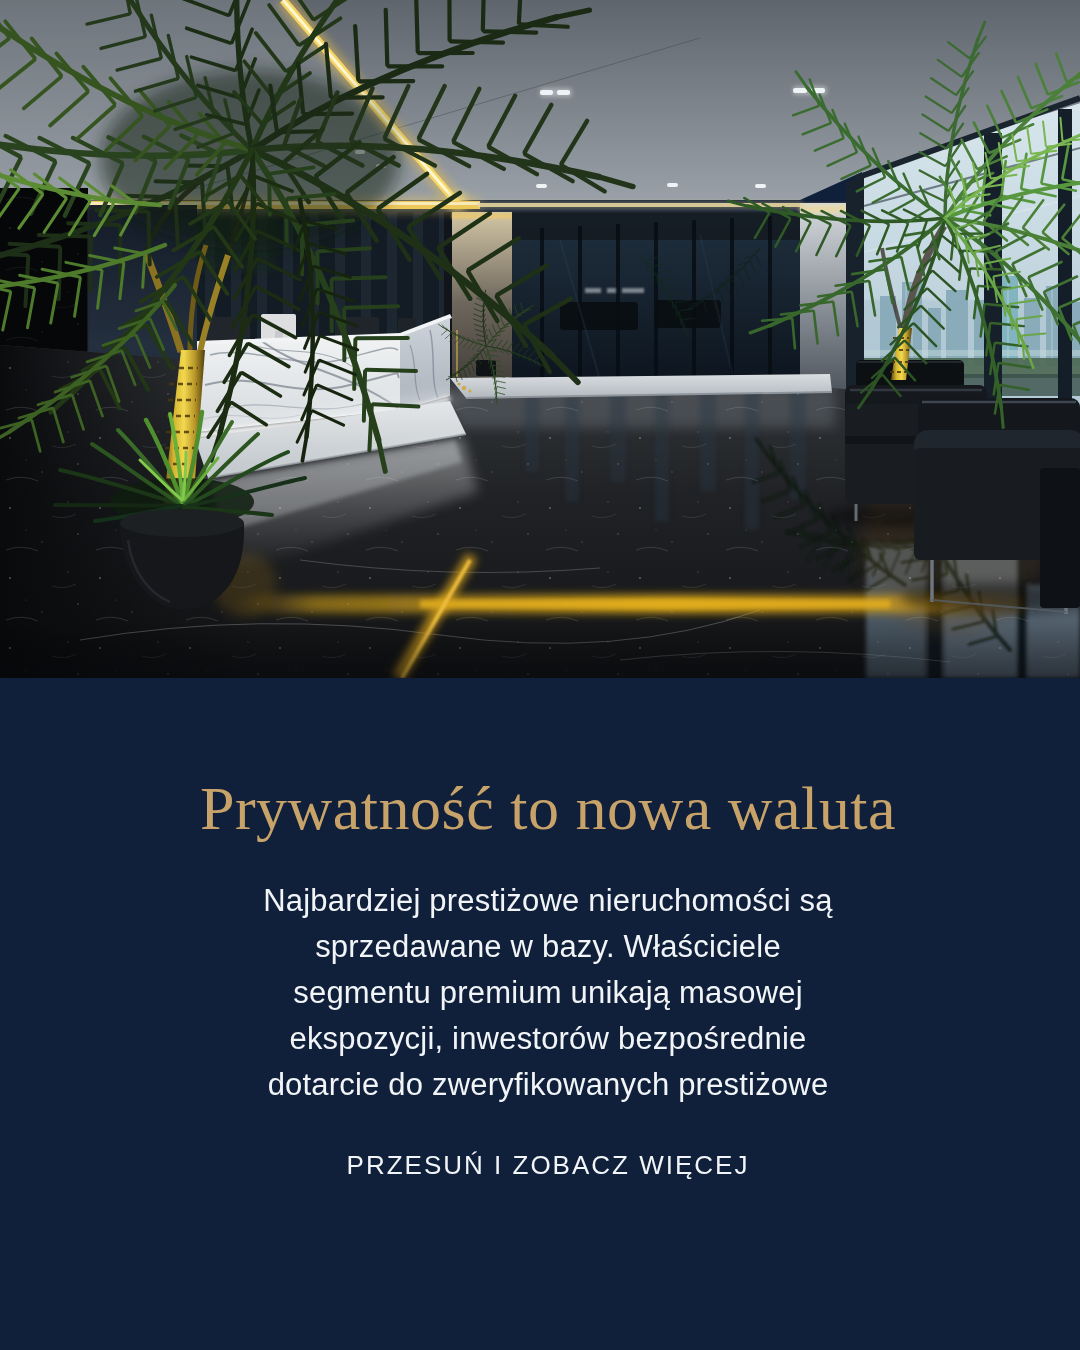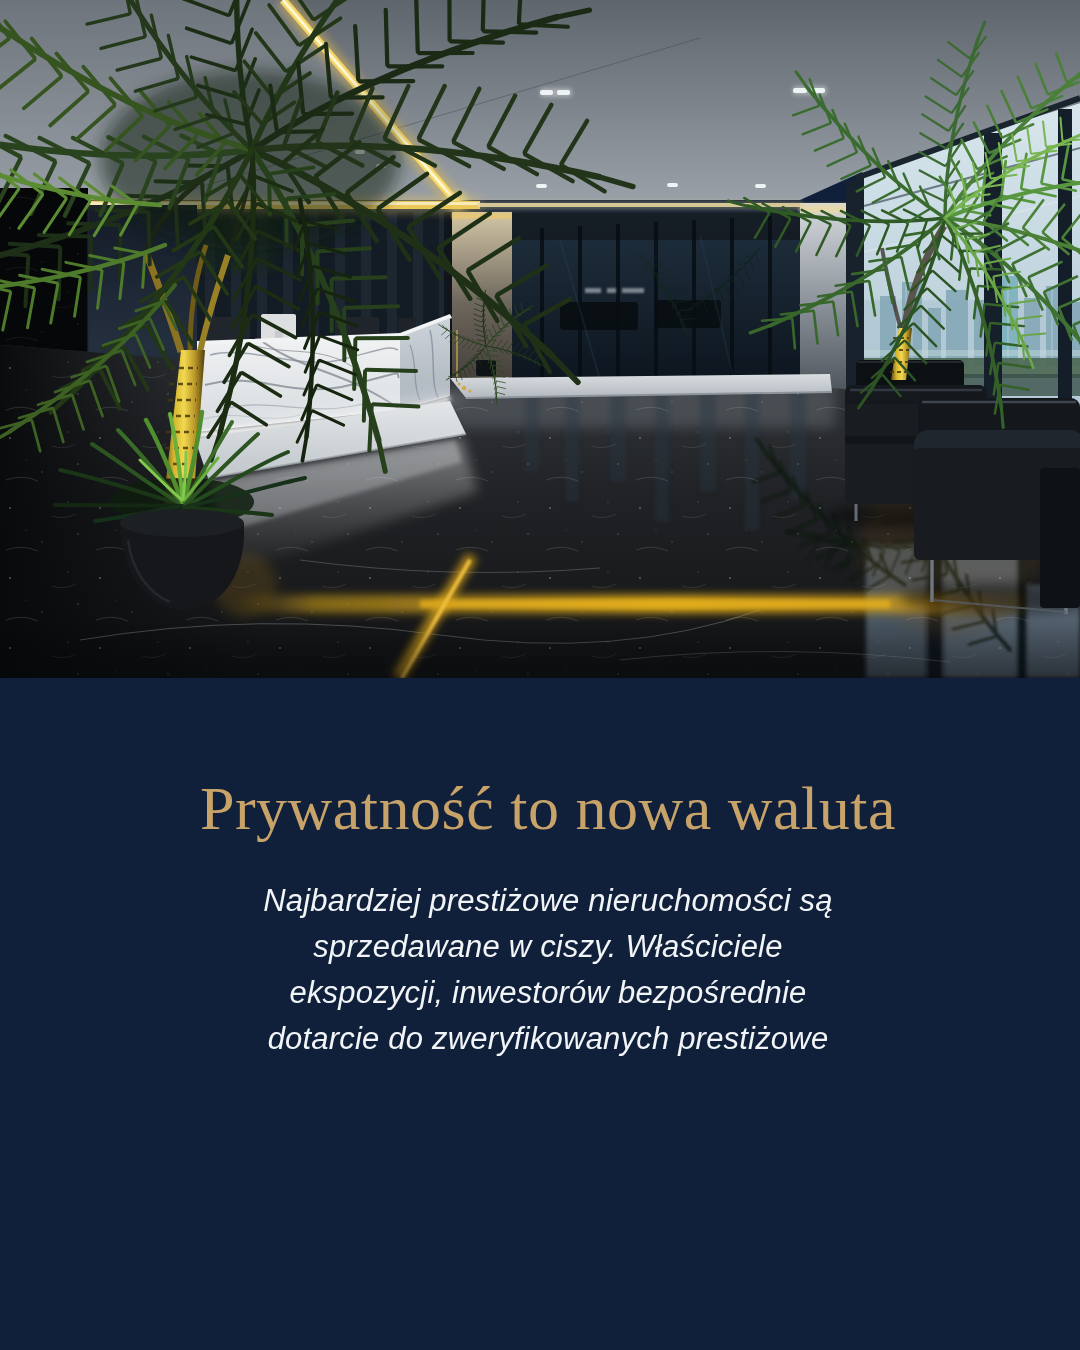--- a/index.html
+++ b/index.html
@@ -22,21 +22,21 @@
   }
   .headline{
     margin:96px 0 0 0;
     font-family:"Liberation Serif",serif;font-weight:400;
     font-size:62px;line-height:1.15;letter-spacing:0.5px;
     color:var(--color-gold);
   }
   .body-text{margin-top:34px;}
   .body-text p{
     margin:0;font-size:31px;line-height:46px;font-weight:400;
-    color:var(--color-text);letter-spacing:0.2px;font-style:italic;
+    color:var(--color-text);letter-spacing:0.2px;
   }
   .swipe-caption{
     margin-top:42px;font-size:26px;letter-spacing:2px;
     color:var(--color-text);font-weight:400;
   }
 </style>
 </head>
 <body>
 
 <div class="canvas">
@@ -499,18 +499,20 @@
       </g>
 
       <rect x="0" y="620" width="1080" height="58" fill="url(#vigG)"></rect>
     </svg>
   </div>
 
   <div class="content">
     <h1 class="headline">Prywatność to nowa waluta</h1>
     <div class="body-text">
       <p>Najbardziej prestiżowe nieruchomości są</p>
-      <p>sprzedawane w ciszy. Właściciele</p>
+      <p>sprzedawane w bazy. Właściciele</p>
+      <p>segmentu premium unikają masowej</p>
       <p>ekspozycji, inwestorów bezpośrednie</p>
       <p>dotarcie do zweryfikowanych prestiżowe</p>
     </div>
+    <div class="swipe-caption">PRZESUŃ I ZOBACZ WIĘCEJ</div>
   </div>
 </div>
 
 </body></html>

